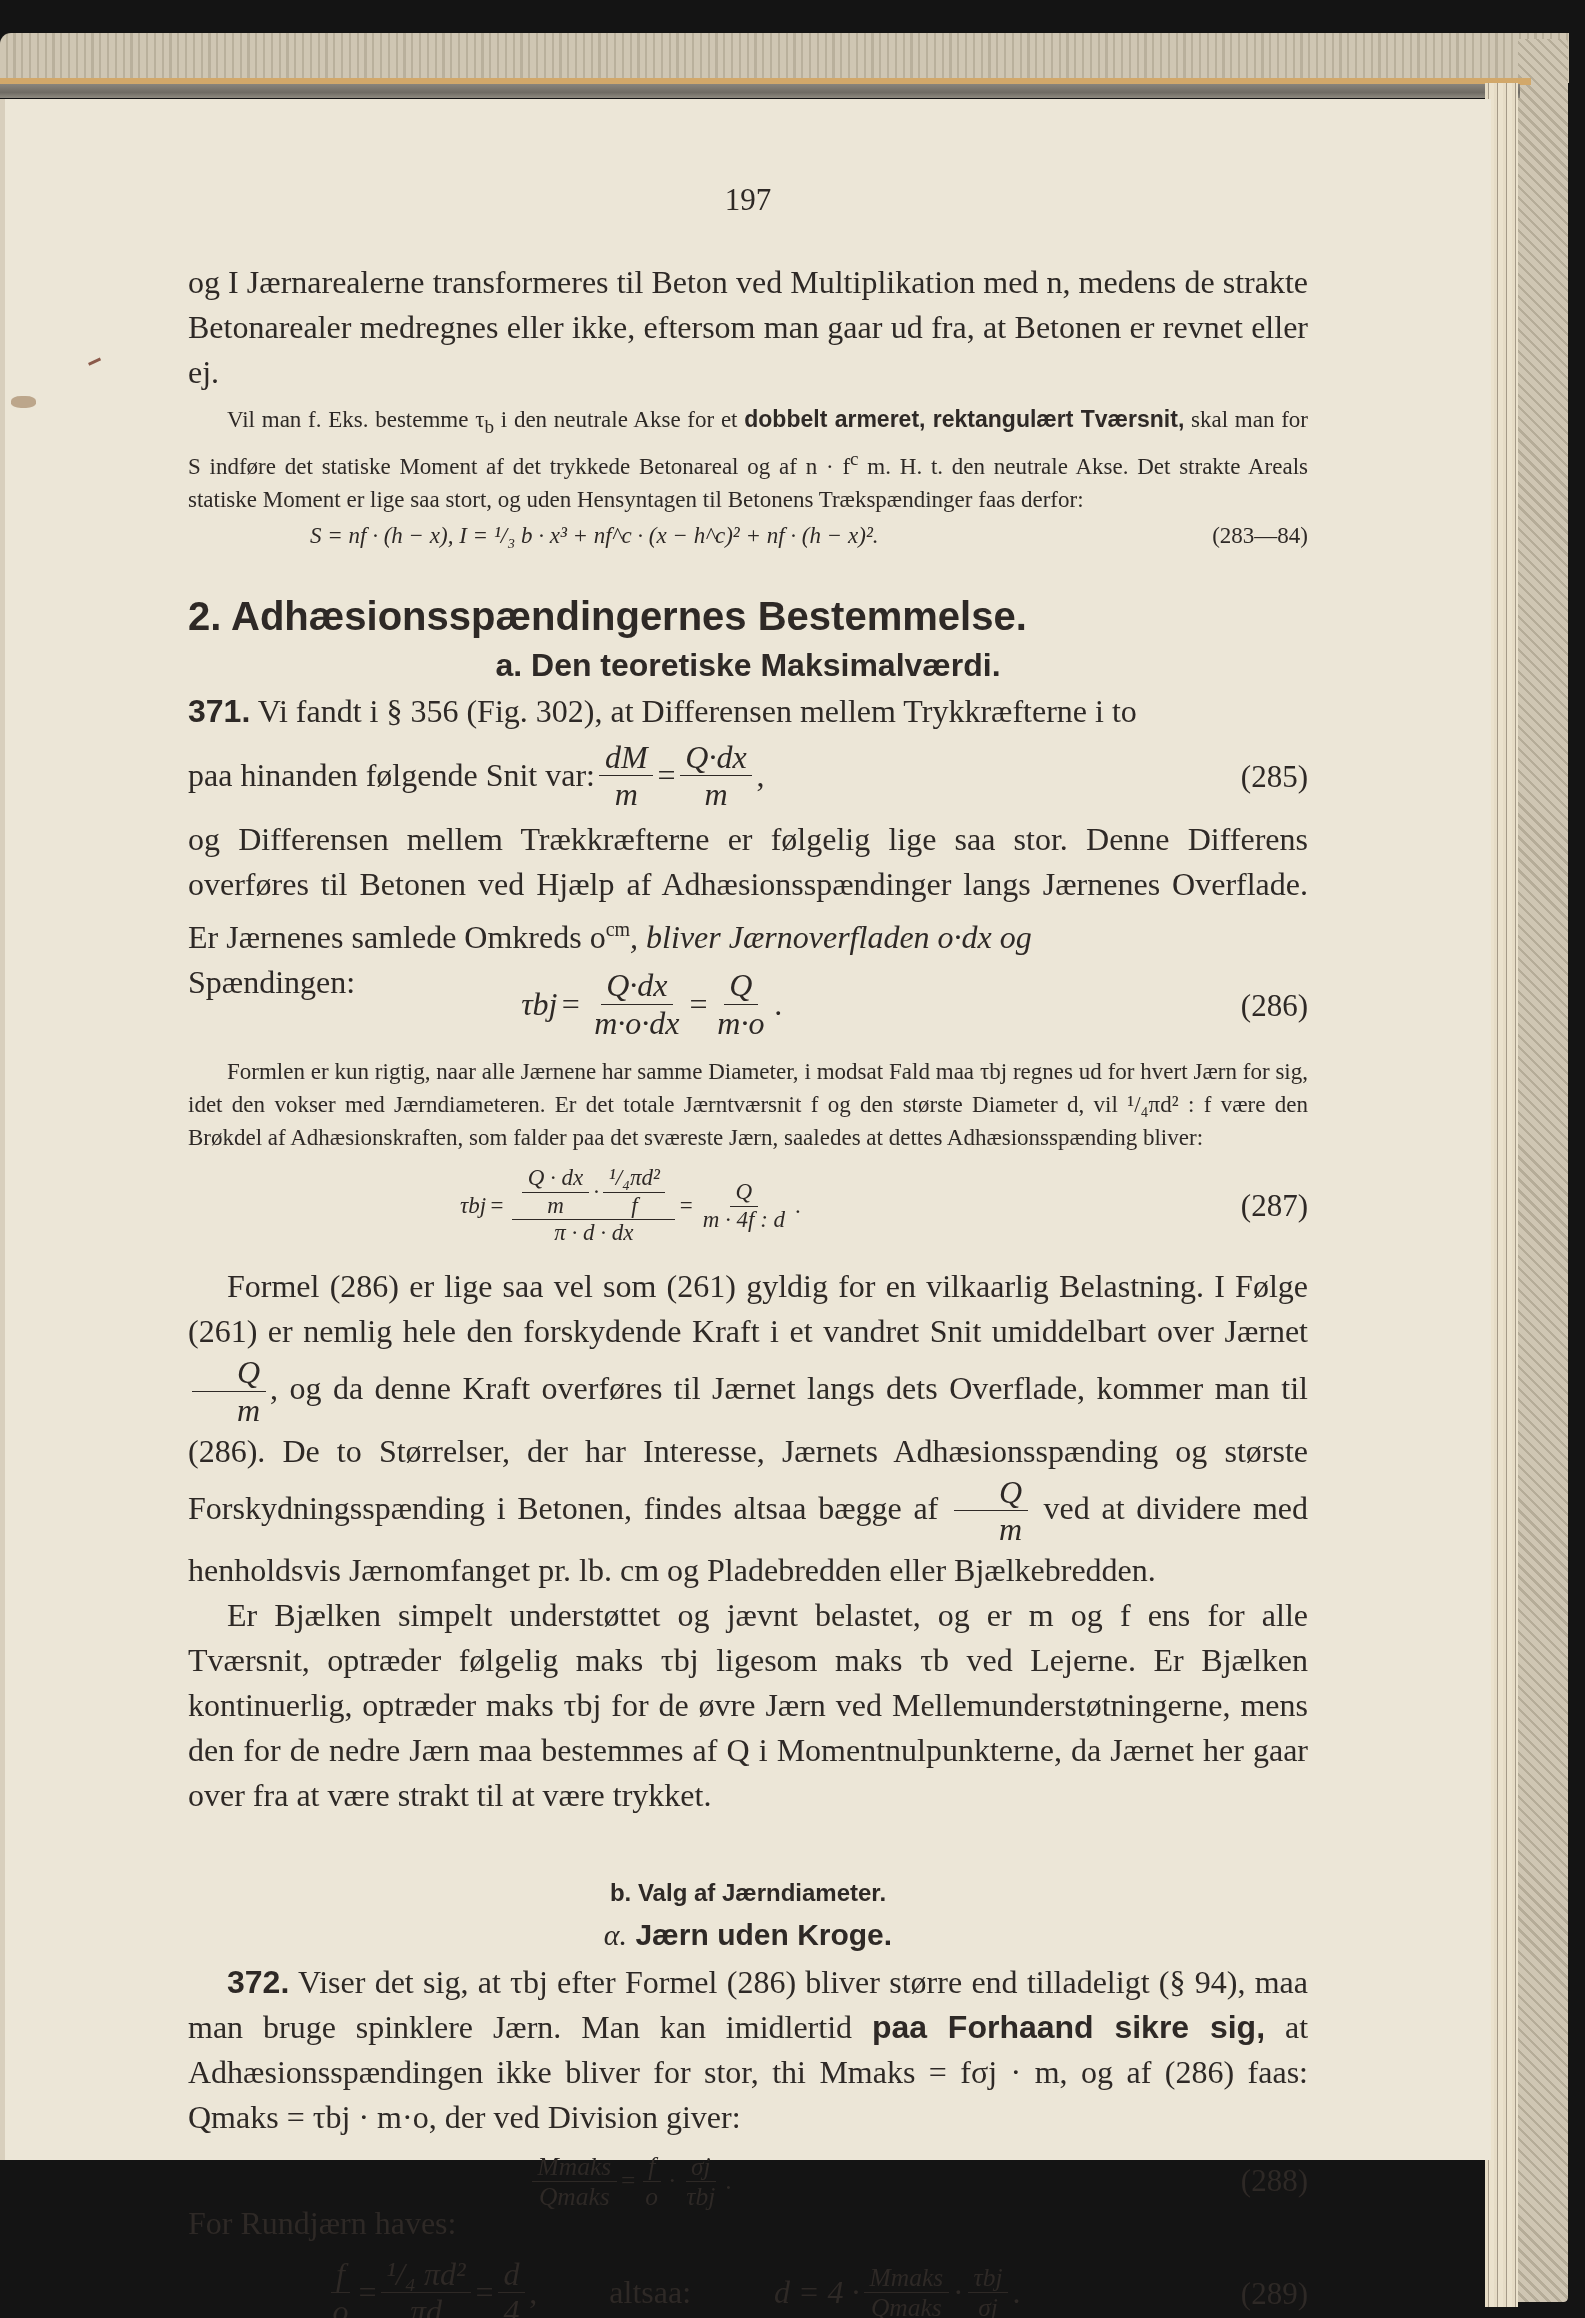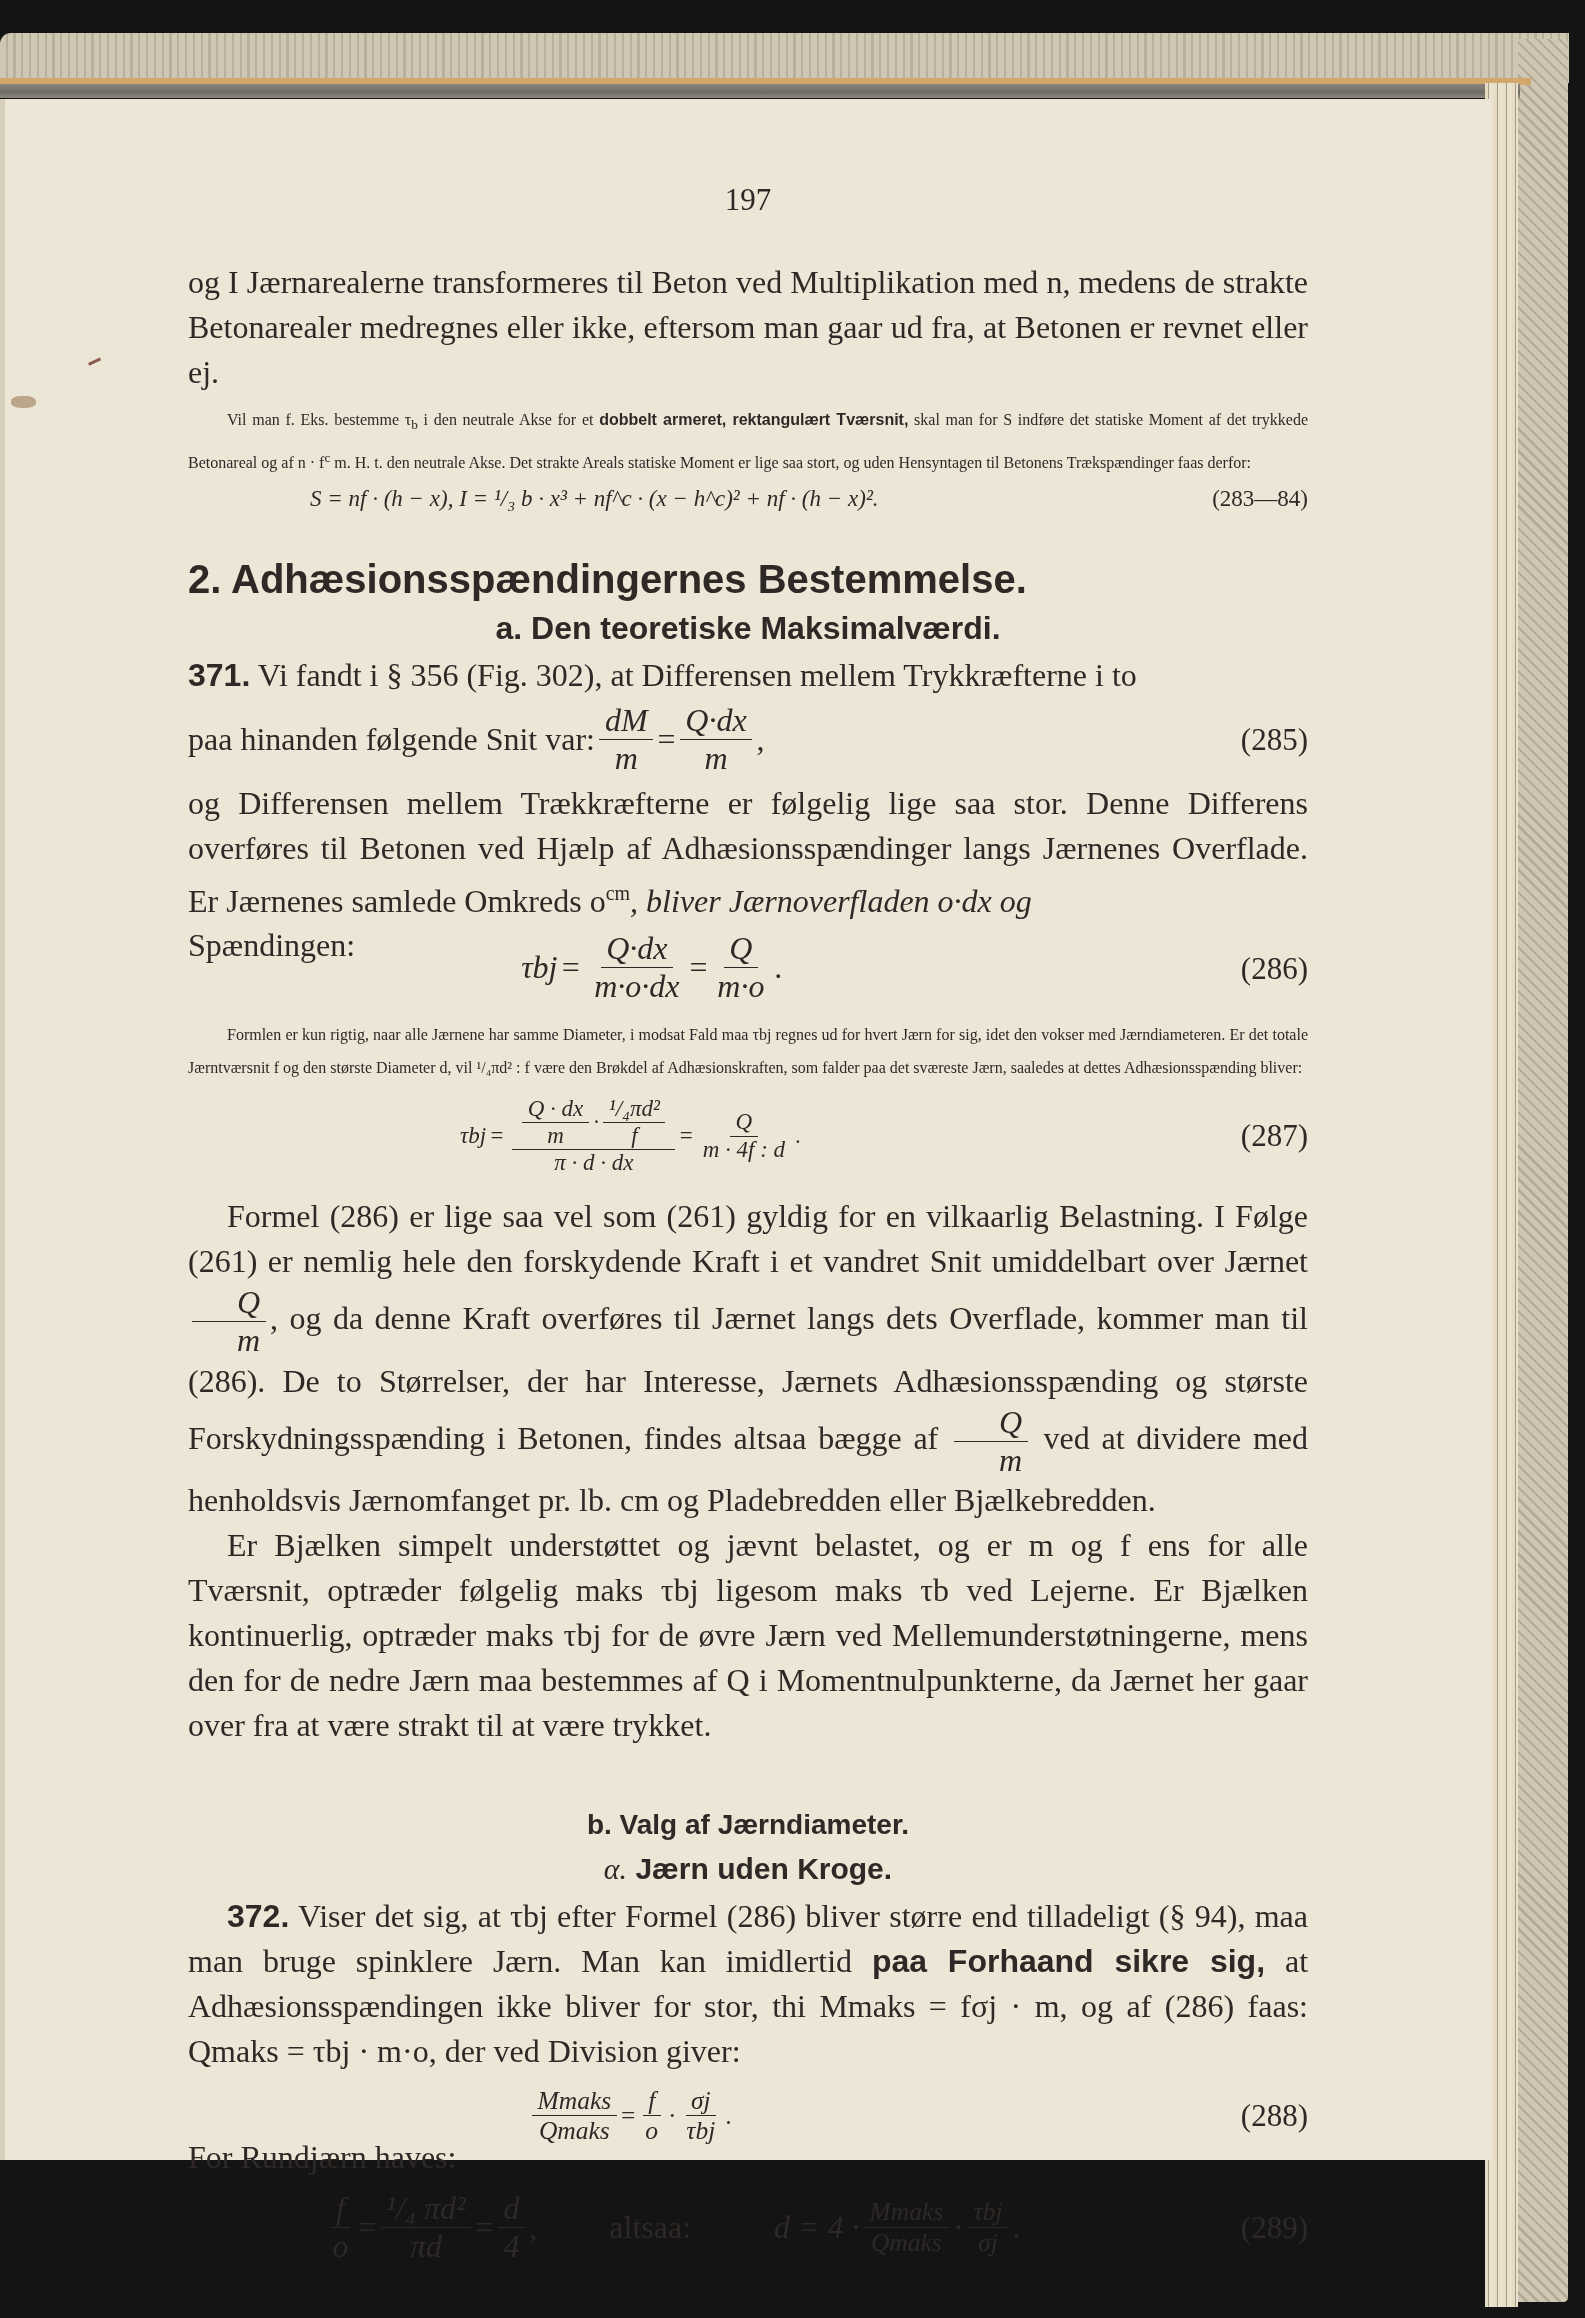--- a/index.html
+++ b/index.html
@@ -42,25 +42,25 @@
   }
   .content {
     position: absolute; left: 183px; top: 0; width: 1120px;
   }
   .page-number {
     position: absolute; top: 83px; left: 0; width: 100%;
     text-align: center; font-size: 31px;
   }
   p, .line { margin: 0; }
   .body-text { font-size: 32px; line-height: 45px; text-align: justify; }
-  .small-text { font-size: 16px; line-height: 33px; text-align: justify; }
+  .small-text { font-size: 23px; line-height: 33px; text-align: justify; }
   .indent { text-indent: 39px; }
   .h2 { font-family: "Liberation Sans", sans-serif; font-weight: bold; font-size: 40px; text-align: left; margin-top: 39px; }
   .h3 { font-family: "Liberation Sans", sans-serif; font-weight: bold; font-size: 32px; text-align: center; margin-top: 7.8px; }
-  .h3b { font-family: "Liberation Sans", sans-serif; font-weight: bold; font-size: 28px; text-align: center; margin-top: 61px; }
+  .h3b { font-family: "Liberation Sans", sans-serif; font-weight: bold; font-size: 24px; text-align: center; margin-top: 61px; }
   .h4 { font-family: "Liberation Sans", sans-serif; font-weight: bold; font-size: 30px; text-align: center; margin-top: 11px; }
   .h4 .greek { font-family: "Liberation Serif", serif; font-weight: normal; font-style: italic; }
   .para-num { font-family: "Liberation Sans", sans-serif; font-weight: bold; }
   .math { font-style: italic; }
   .eq-row { position: relative; display: flex; align-items: center; }
   .eq-num { position: absolute; right: 0; top: 50%; transform: translateY(-50%); font-size: 31px; }
   .frac { display: inline-flex; flex-direction: column; align-items: center; vertical-align: middle; margin: 0 4.4px; font-style: italic; }
   .frac .num { border-bottom: 1.7px solid #2e2926; padding: 0 5.5px; line-height: 1.15; }
   .frac .den { padding: 0 5.5px; line-height: 1.15; }
   .small-eq { font-size: 23px; }

